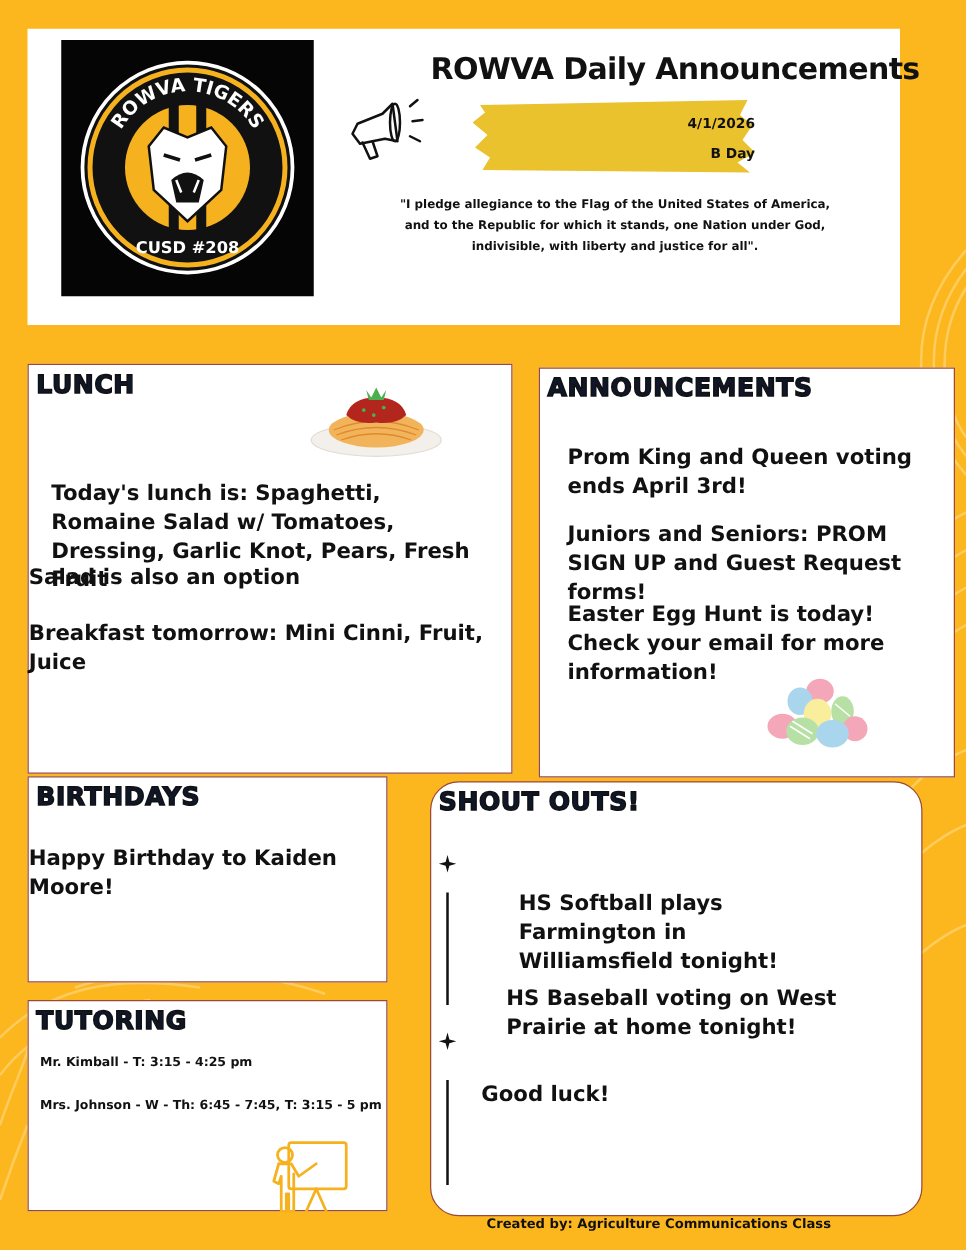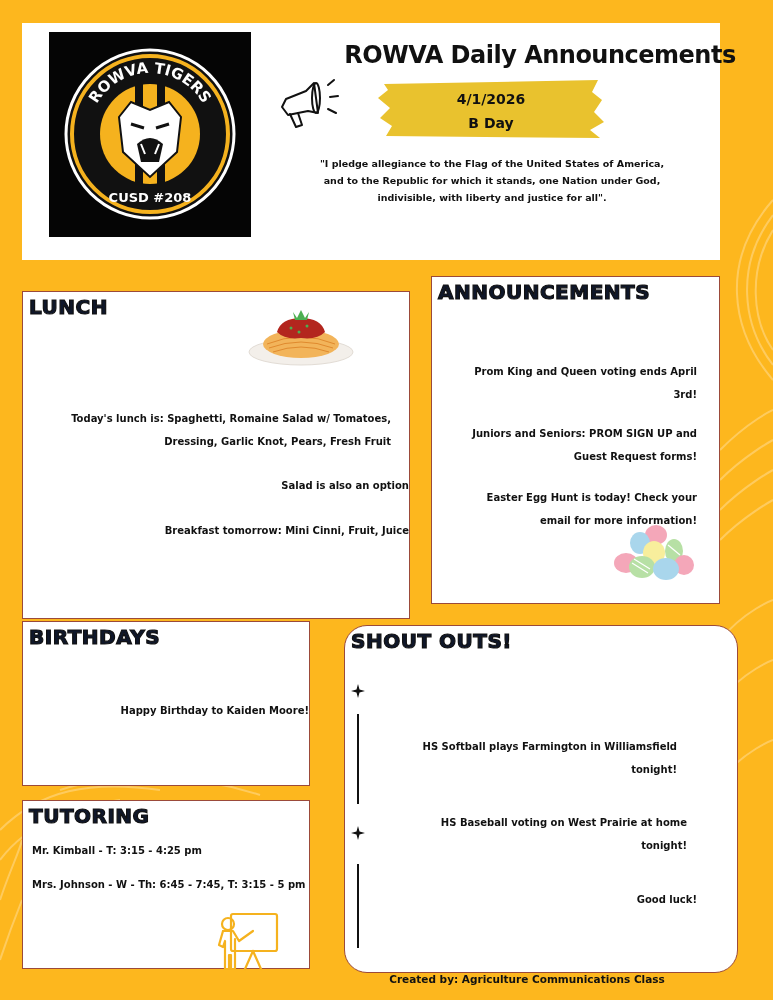--- a/index.html
+++ b/index.html
@@ -23,45 +23,45 @@
   .title {
     position: absolute; left: 270px; top: 18px; width: 400px;
     text-align: center; font-weight: bold; font-size: 24px; letter-spacing: -0.5px; margin-left: 48px;
   }
   .megaphone { position: absolute; left: 252px; top: 54px; width: 72px; height: 56px; }
   .date-stripe {
     position: absolute; left: 356px; top: 55px; width: 226px; height: 62px;
   }
   .date-text {
     position: absolute; left: 356px; top: 64px; width: 226px;
-    text-align: center; font-weight: bold; font-size: 14px; line-height: 24px;
+    text-align: right; font-weight: bold; font-size: 11px; line-height: 24px;
   }
   .pledge {
     position: absolute; left: 290px; top: 132px; width: 360px;
     text-align: center; font-weight: bold; font-size: 9.5px; line-height: 17px;
   }
 
   .card {
     position: absolute; background: #fff;
     border: 1.5px solid #9B4A3A;
   }
   .card-title {
     position: absolute; left: 6px; top: 3px;
     font-family: "DejaVu Sans", sans-serif; font-weight: bold; font-size: 20px;
     color: #0f172a; letter-spacing: 0.5px;
     -webkit-text-stroke: 1.2px #111;
     text-transform: uppercase;
   }
   .center-text {
-    position: absolute; left: 0; right: 0; text-align: right;
-    font-weight: bold; font-size: 10px; line-height: 23px; margin-top: 23px;
+    position: absolute; left: 0; right: 0; text-align: left;
+    font-weight: bold; font-size: 17px; line-height: 23px;
   }
 
   #lunch { left: 22px; top: 291px; width: 388px; height: 328px; }
-  #announce { left: 431px; top: 276px; width: 289px; height: 328px; }
+  #announce { left: 431px; top: 294px; width: 333px; height: 328px; }
   #birthdays { left: 22px; top: 621px; width: 288px; height: 165px; }
   #tutoring { left: 22px; top: 800px; width: 288px; height: 169px; }
   #shout { left: 344px; top: 625px; width: 394px; height: 348px; border-radius: 23px; }
 
   .tutor-line {
     position: absolute; left: 9px; font-weight: bold; font-size: 10px;
   }
   .footer {
     position: absolute; left: 330px; top: 973px; width: 394px;
     text-align: center; font-weight: bold; font-size: 10.5px;

